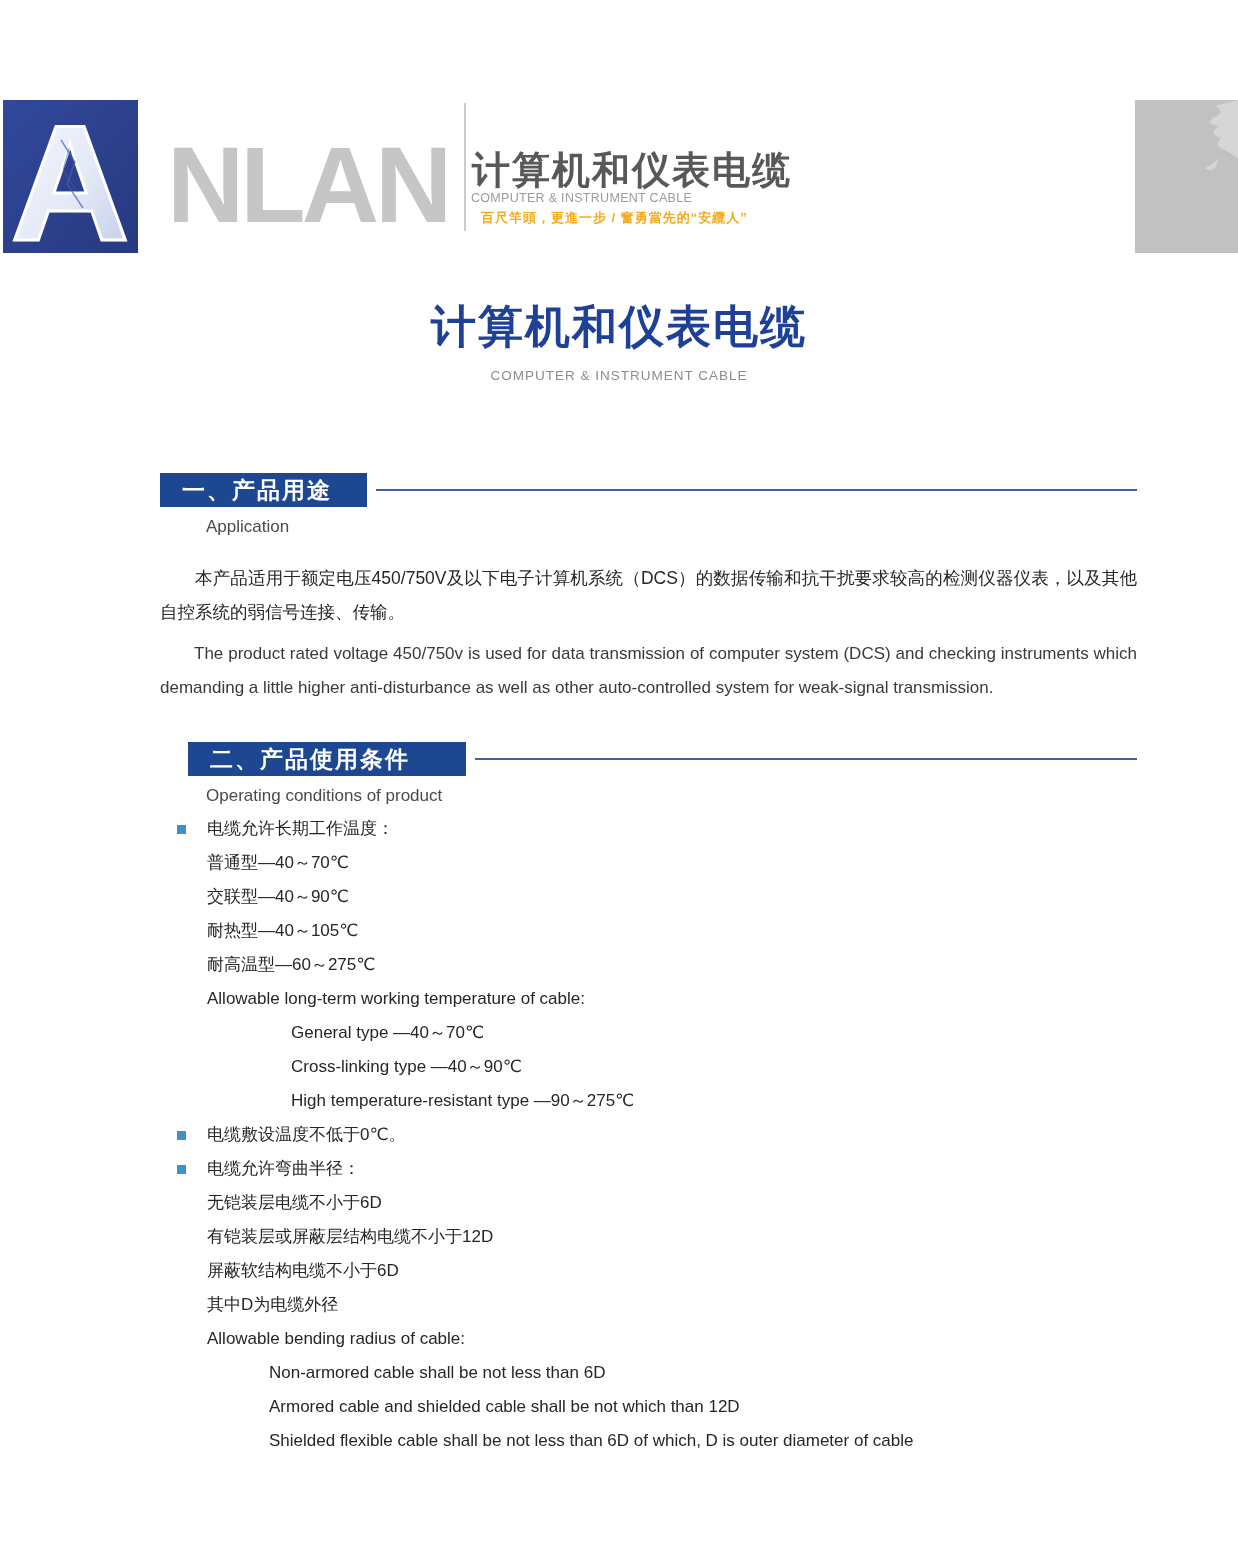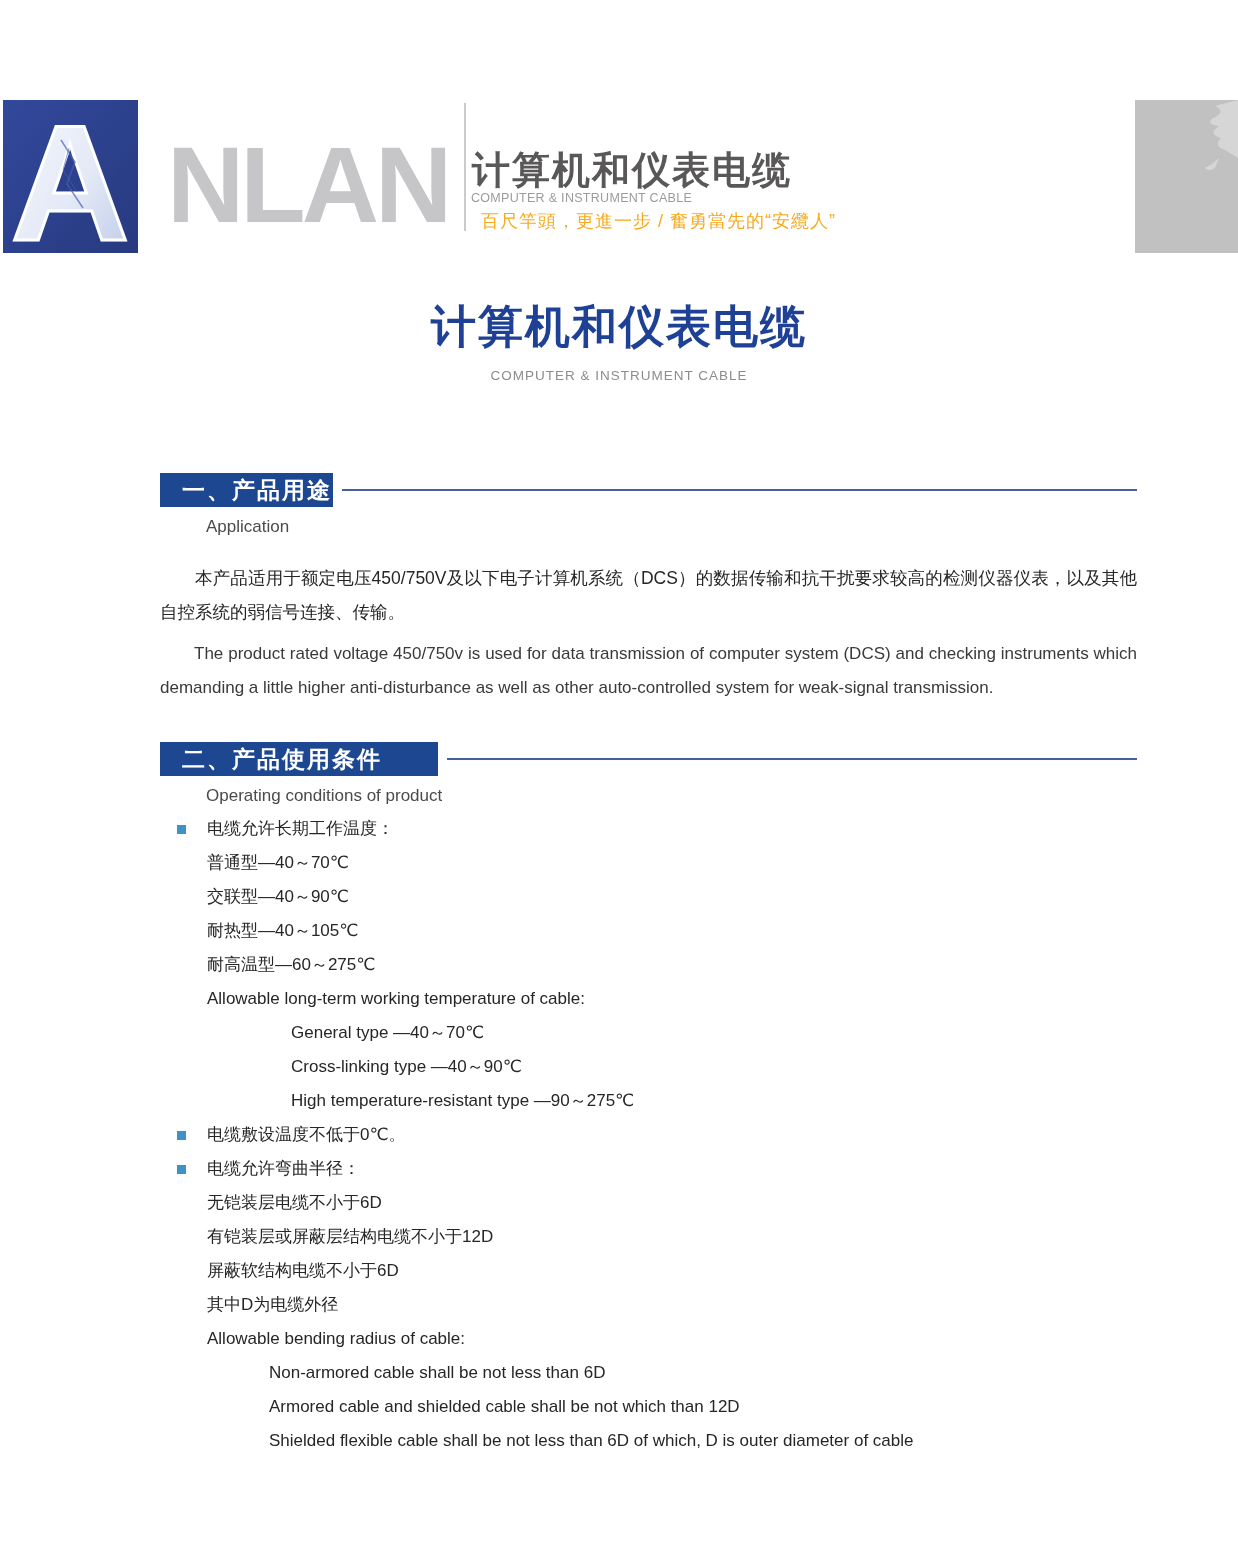--- a/index.html
+++ b/index.html
@@ -18,39 +18,39 @@
 
   
   .logo-box{position:absolute;left:3px;top:100px;width:135px;height:153px;}
   .logo-word{position:absolute;left:125px;top:132px;font-size:107px;font-weight:bold;
              color:#c6c6c9;letter-spacing:-4px;line-height:1;white-space:nowrap;margin-left:42px;}
   .header-divider{position:absolute;left:464px;top:103px;width:2px;height:128px;background:#cbcbcb;}
   .h-cn{position:absolute;left:472px;top:145px;font-size:38px;font-weight:bold;
         color:var(--gray-title);letter-spacing:2px;white-space:nowrap;}
   .h-en{position:absolute;left:471px;top:191px;font-size:12.5px;color:#9b9b9b;
         letter-spacing:0.3px;white-space:nowrap;}
-  .h-tag{position:absolute;left:481px;top:209px;font-size:18px;font-weight:normal;
+  .h-tag{position:absolute;left:481px;top:209px;font-size:13px;font-weight:bold;
          color:var(--tagline-orange);letter-spacing:1px;white-space:nowrap;}
   .header-photo{position:absolute;left:1135px;top:100px;width:103px;height:153px;
                 background:#c1c1c1;overflow:hidden;}
 
   
   .doc-title{position:absolute;left:0;top:297px;width:100%;text-align:center;}
   .doc-title h1{margin:0;font-size:45px;font-weight:bold;color:var(--title-blue);letter-spacing:2px;}
   .doc-sub{margin-top:11px;font-size:13.5px;color:#8c8c8c;letter-spacing:1px;}
 
   
   .section{position:absolute;left:160px;width:977px;}
   .section-1{top:473px;}
   .section-2{top:742px;}
   .sec-head{display:flex;align-items:center;}
   .sec-bar{background:var(--accent-blue);color:#ffffff;font-size:23px;font-weight:bold;
            height:34px;line-height:34px;padding-left:22px;letter-spacing:2px;white-space:nowrap;}
-  .sec-bar.w1{width:173px;}
-  .sec-bar.w2{width:278px;}
+  .sec-bar.w1{width:207px;}
+  .sec-bar.w2{width:278px;margin-left:28px;}
   .sec-line{flex:1;height:2px;background:var(--line-blue);margin-left:9px;}
   .sec-sub{margin:10px 0 0 46px;font-size:17px;color:#4a4a4a;}
 
   .para{width:977px;text-align:justify;}
   .para.cn{margin:24px 0 0 0;font-size:17.5px;line-height:34px;text-indent:35px;color:#262626;}
   .para.en{margin:8px 0 0 0;font-size:17px;line-height:34px;text-indent:34px;color:#3a3a3a;}
 
   
   .cond-list{margin-top:12px;}
   .cond-row{position:relative;margin-top:12px;line-height:22px;font-size:17px;color:#262626;}

